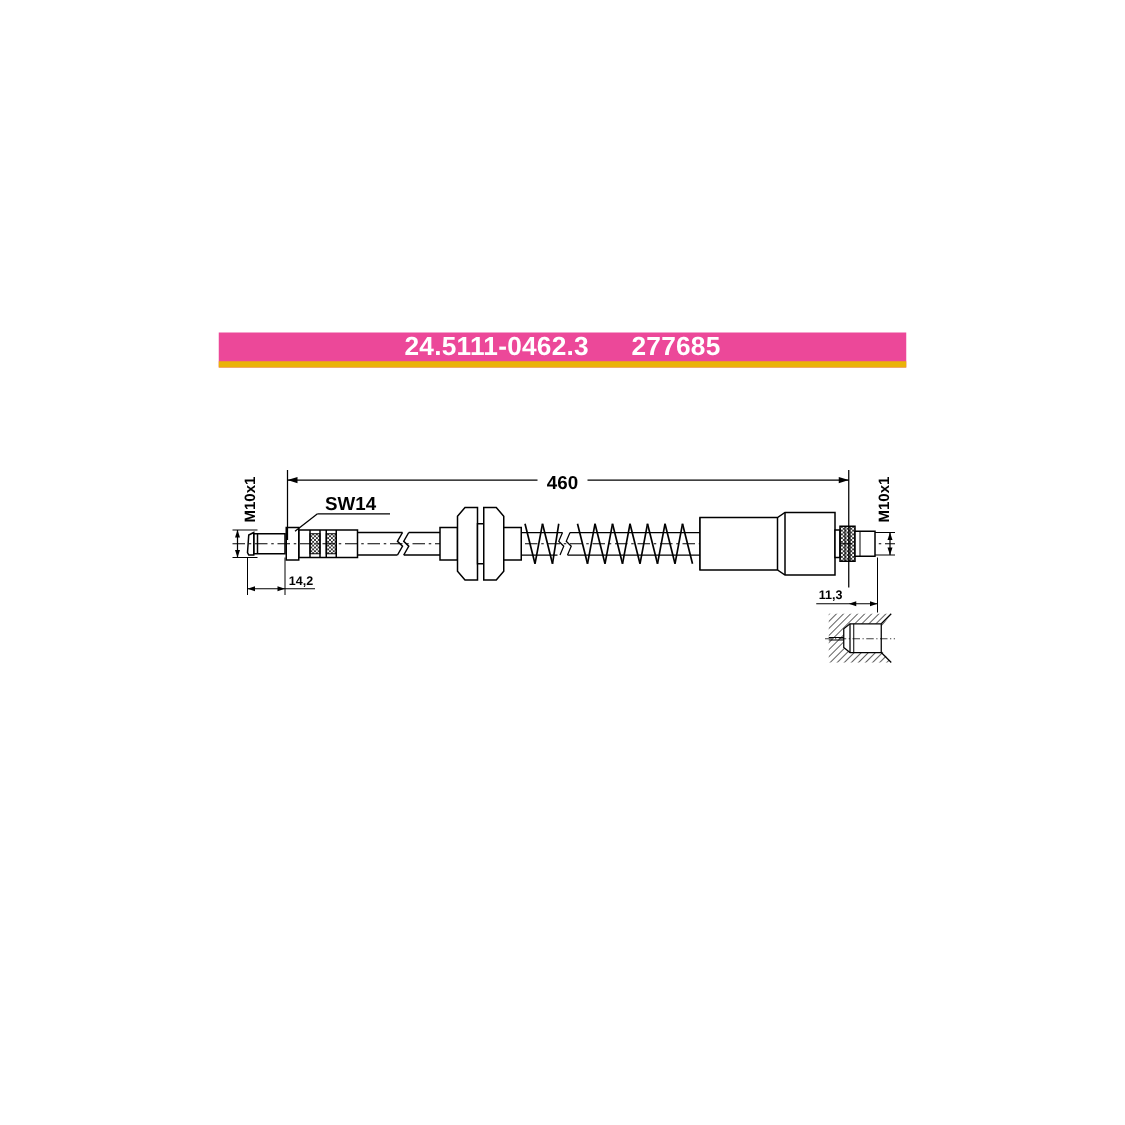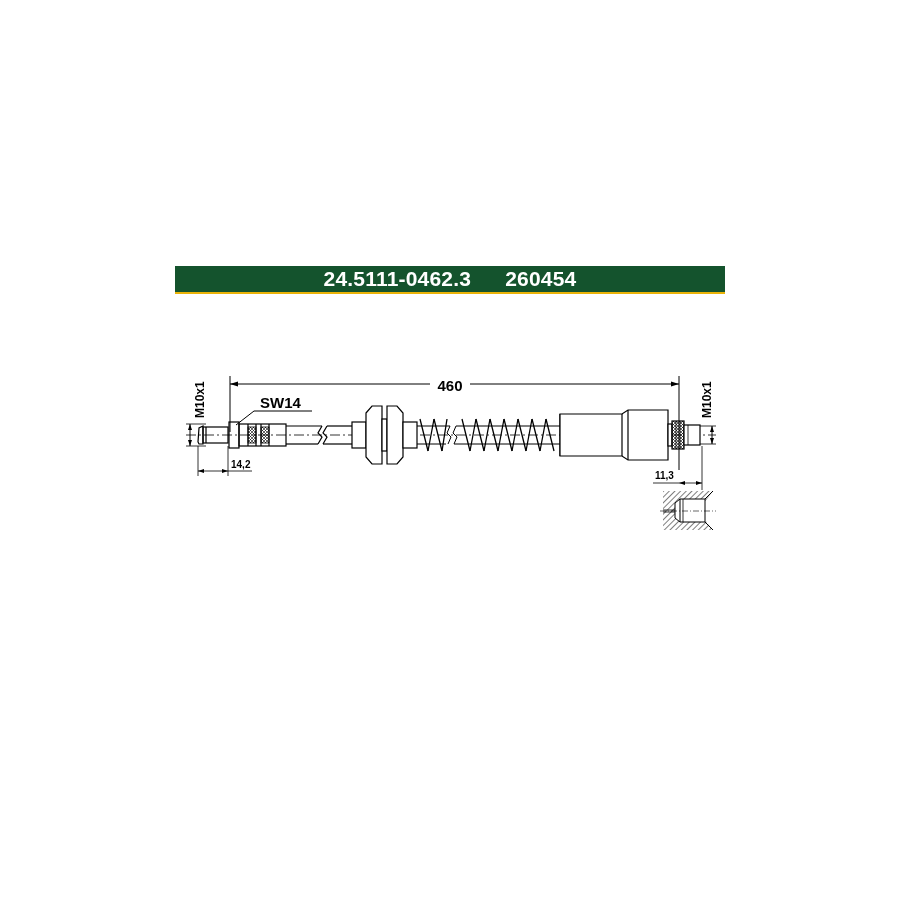--- a/index.html
+++ b/index.html
@@ -1,32 +1,32 @@
 <!DOCTYPE html>
 <html><head>
   <meta charset="utf-8">
   <style>
     html, body { margin: 0; padding: 0; background: #ffffff; }
     body { width: 900px; height: 900px; position: relative; overflow: hidden; font-family: "Liberation Sans", sans-serif; }
     .banner {
       position: absolute; left: 175px; top: 266px; width: 550px; height: 28px;
-      background: #14532d; color: #ffffff; font-weight: bold; font-size: 21px;
+      background: #ec4899; color: #ffffff; font-weight: bold; font-size: 21px;
       display: flex; justify-content: center; align-items: center; gap: 34px;
-      border-bottom: 2px solid #eab308; box-sizing: border-box; letter-spacing: 0.2px;
+      border-bottom: 5px solid #eab308; box-sizing: border-box; letter-spacing: 0.2px;
     }
     .banner span { line-height: 28px; }
     svg.drawing { position: absolute; left: 0; top: 0; }
     svg text { font-family: "Liberation Sans", sans-serif; font-weight: bold; fill: #000; }
   </style>
 </head>
 <body>
 
 <div class="banner">
   <span>24.5111-0462.3</span>
-  <span>260454</span>
+  <span>277685</span>
 </div>
 
 <svg class="drawing" width="900" height="900" viewBox="0 0 900 900">
   <defs>
     <pattern id="hatch" width="4" height="4" patternUnits="userSpaceOnUse" patternTransform="rotate(45)">
       <line x1="0" y1="0" x2="0" y2="4" stroke="#000" stroke-width="1"></line>
     </pattern>
     <pattern id="knurl" width="3" height="3" patternUnits="userSpaceOnUse">
       <path d="M0,0 L3,3 M3,0 L0,3" stroke="#000" stroke-width="0.6"></path>
     </pattern>

